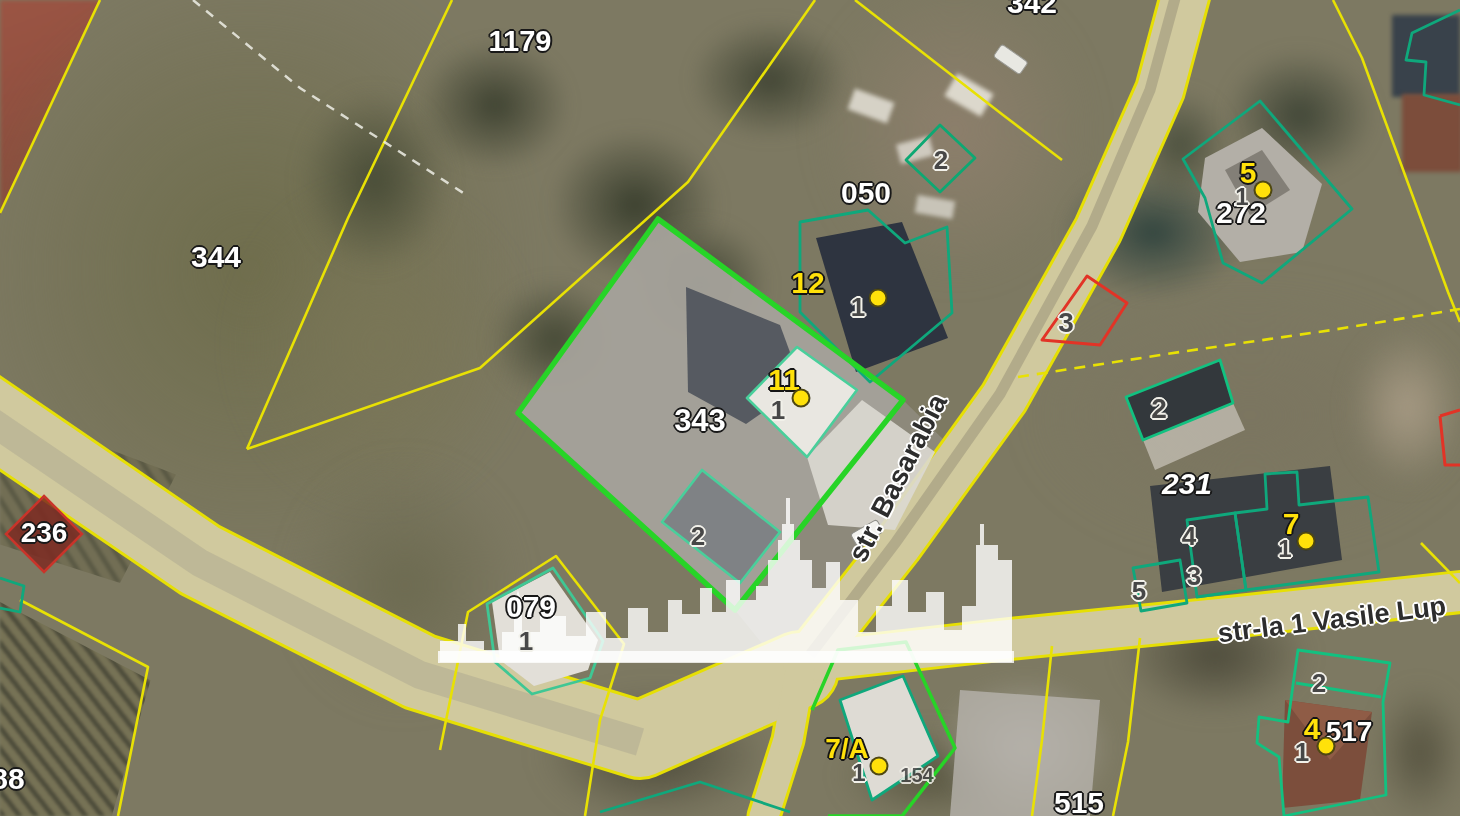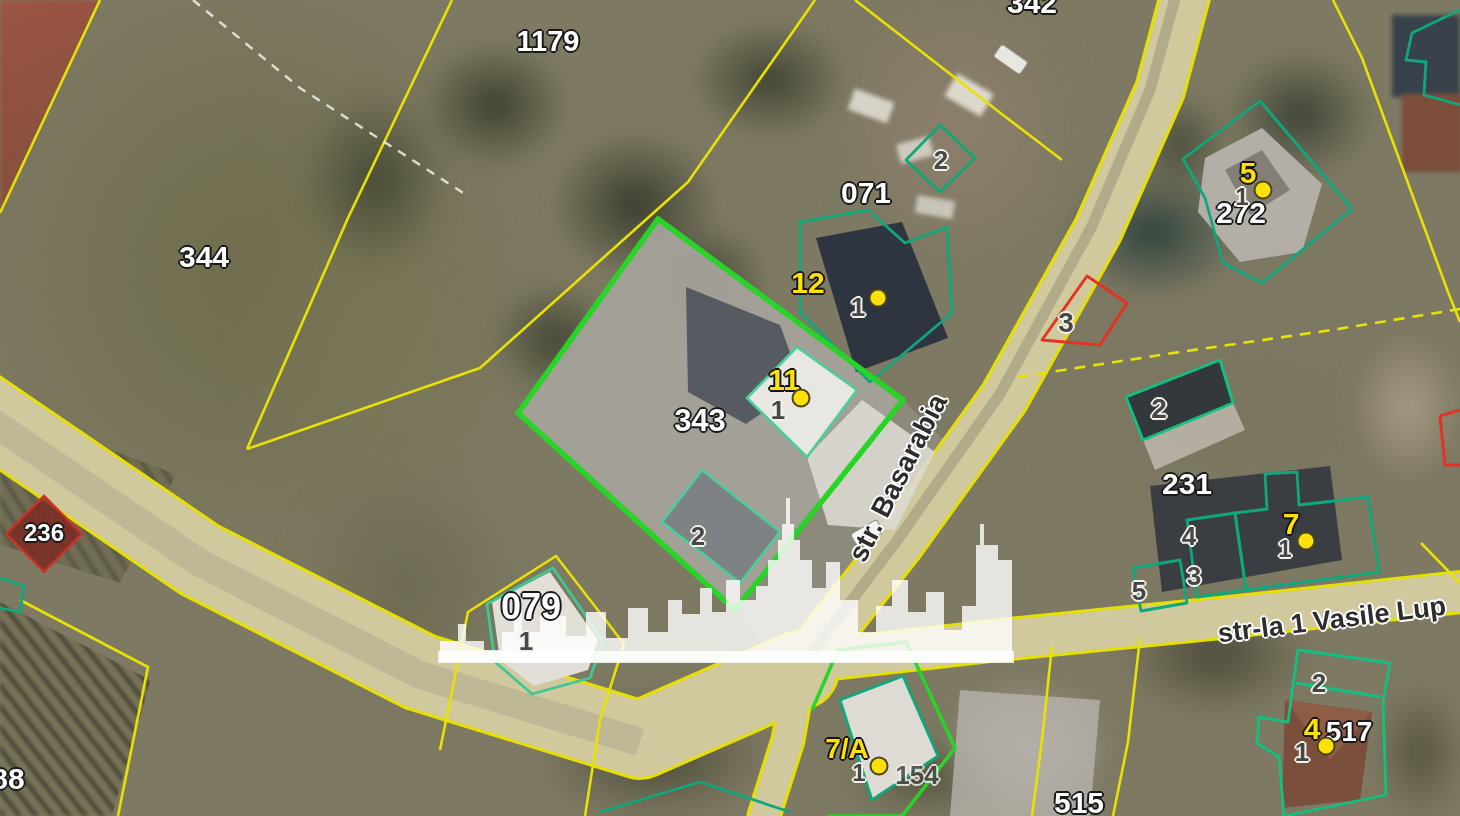--- a/index.html
+++ b/index.html
@@ -150,49 +150,49 @@
 
     <polygon points="658,219 903,400 735,610 518,413" fill="none" stroke="#27d427" stroke-width="5.5" stroke-linejoin="round"></polygon>
     <path d="M812,710 L838,650 L906,642 L955,748 L902,816 L828,816" fill="none" stroke="#27d427" stroke-width="3.5" stroke-linejoin="round"></path>
 
     <g fill="#ffffff" fill-opacity="0.8">
       <rect x="438" y="651" width="576" height="12"></rect>
       <polygon points="440,662 440,641 458,641 458,624 466,624 466,641 484,641 484,650 502,650 502,632 514,632 514,604 518,590 522,604 522,632 540,632 540,616 566,616 566,636 586,636 586,612 606,612 606,638 628,638 628,608 648,608 648,632 668,632 668,600 682,600 682,614 700,614 700,588 712,588 712,612 726,612 726,580 740,580 740,600 756,600 756,586 768,586 768,560 778,560 778,540 782,540 782,524 786,524 786,498 790,498 790,524 794,524 794,540 800,540 800,560 812,560 812,588 826,588 826,562 840,562 840,600 858,600 858,632 876,632 876,606 892,606 892,580 908,580 908,612 926,612 926,592 944,592 944,630 962,630 962,606 976,606 976,545 980,545 980,524 984,524 984,545 998,545 998,560 1012,560 1012,662"></polygon>
     </g>
   </svg>
 
-  <div class="lbl lbl-white" style="left:548px;top:41px;font-size:29px;">1179</div>
-  <div class="lbl lbl-white" style="left:204px;top:257px;font-size:30px;">344</div>
+  <div class="lbl lbl-white" style="left:520px;top:41px;font-size:29px;">1179</div>
+  <div class="lbl lbl-white" style="left:216px;top:257px;font-size:30px;">344</div>
   <div class="lbl lbl-white" style="left:1032px;top:3px;font-size:30px;">342</div>
-  <div class="lbl lbl-white" style="left:866px;top:193px;font-size:30px;">071</div>
+  <div class="lbl lbl-white" style="left:866px;top:193px;font-size:30px;">050</div>
   <div class="lbl lbl-white" style="left:668px;top:420px;font-size:31px;margin-left:32px;">343</div>
   <div class="lbl lbl-white" style="left:1241px;top:213px;font-size:30px;">272</div>
-  <div class="lbl lbl-white" style="left:1187px;top:484px;font-size:30px;">231</div>
-  <div class="lbl lbl-white" style="left:531px;top:607px;font-size:36px;">079</div>
-  <div class="lbl lbl-white" style="left:44px;top:533px;font-size:24px;">236</div>
+  <div class="lbl lbl-white" style="left:1187px;top:484px;font-size:30px;font-style:italic;">231</div>
+  <div class="lbl lbl-white" style="left:531px;top:607px;font-size:30px;">079</div>
+  <div class="lbl lbl-white" style="left:44px;top:533px;font-size:28px;">236</div>
   <div class="lbl lbl-white" style="left:1079px;top:803px;font-size:30px;">515</div>
   <div class="lbl lbl-white" style="left:1349px;top:732px;font-size:28px;">517</div>
   <div class="lbl lbl-white" style="left:8px;top:779px;font-size:30px;">88</div>
 
   <div class="lbl lbl-gray" style="left:526px;top:641px;font-size:26px;">1</div>
   <div class="lbl lbl-gray" style="left:698px;top:536px;font-size:26px;">2</div>
   <div class="lbl lbl-gray" style="left:778px;top:410px;font-size:26px;">1</div>
   <div class="lbl lbl-gray" style="left:858px;top:307px;font-size:26px;">1</div>
   <div class="lbl lbl-gray" style="left:941px;top:160px;font-size:26px;">2</div>
   <div class="lbl lbl-gray" style="left:1242px;top:197px;font-size:24px;">1</div>
   <div class="lbl lbl-gray" style="left:1066px;top:323px;font-size:28px;">3</div>
   <div class="lbl lbl-gray" style="left:1159px;top:409px;font-size:28px;">2</div>
   <div class="lbl lbl-gray" style="left:1189px;top:536px;font-size:26px;">4</div>
   <div class="lbl lbl-gray" style="left:1194px;top:576px;font-size:26px;">3</div>
   <div class="lbl lbl-gray" style="left:1139px;top:591px;font-size:26px;">5</div>
   <div class="lbl lbl-gray" style="left:1285px;top:549px;font-size:24px;">1</div>
   <div class="lbl lbl-gray" style="left:1319px;top:683px;font-size:26px;">2</div>
   <div class="lbl lbl-gray" style="left:1302px;top:752px;font-size:26px;">1</div>
   <div class="lbl lbl-gray" style="left:859px;top:773px;font-size:24px;">1</div>
-  <div class="lbl lbl-gray" style="left:917px;top:775px;font-size:26px;opacity:.85;">154</div>
+  <div class="lbl lbl-gray" style="left:917px;top:775px;font-size:20px;opacity:.85;">154</div>
 
   <div class="lbl lbl-yellow" style="left:808px;top:283px;font-size:30px;">12</div>
   <div class="marker-dot" style="left:878px;top:298px;"></div>
   <div class="lbl lbl-yellow" style="left:784px;top:380px;font-size:30px;">11</div>
   <div class="marker-dot" style="left:801px;top:398px;"></div>
   <div class="lbl lbl-yellow" style="left:1248px;top:173px;font-size:30px;">5</div>
   <div class="marker-dot" style="left:1263px;top:190px;"></div>
   <div class="lbl lbl-yellow" style="left:1291px;top:524px;font-size:30px;">7</div>
   <div class="marker-dot" style="left:1306px;top:541px;"></div>
   <div class="lbl lbl-yellow" style="left:1312px;top:729px;font-size:30px;">4</div>

